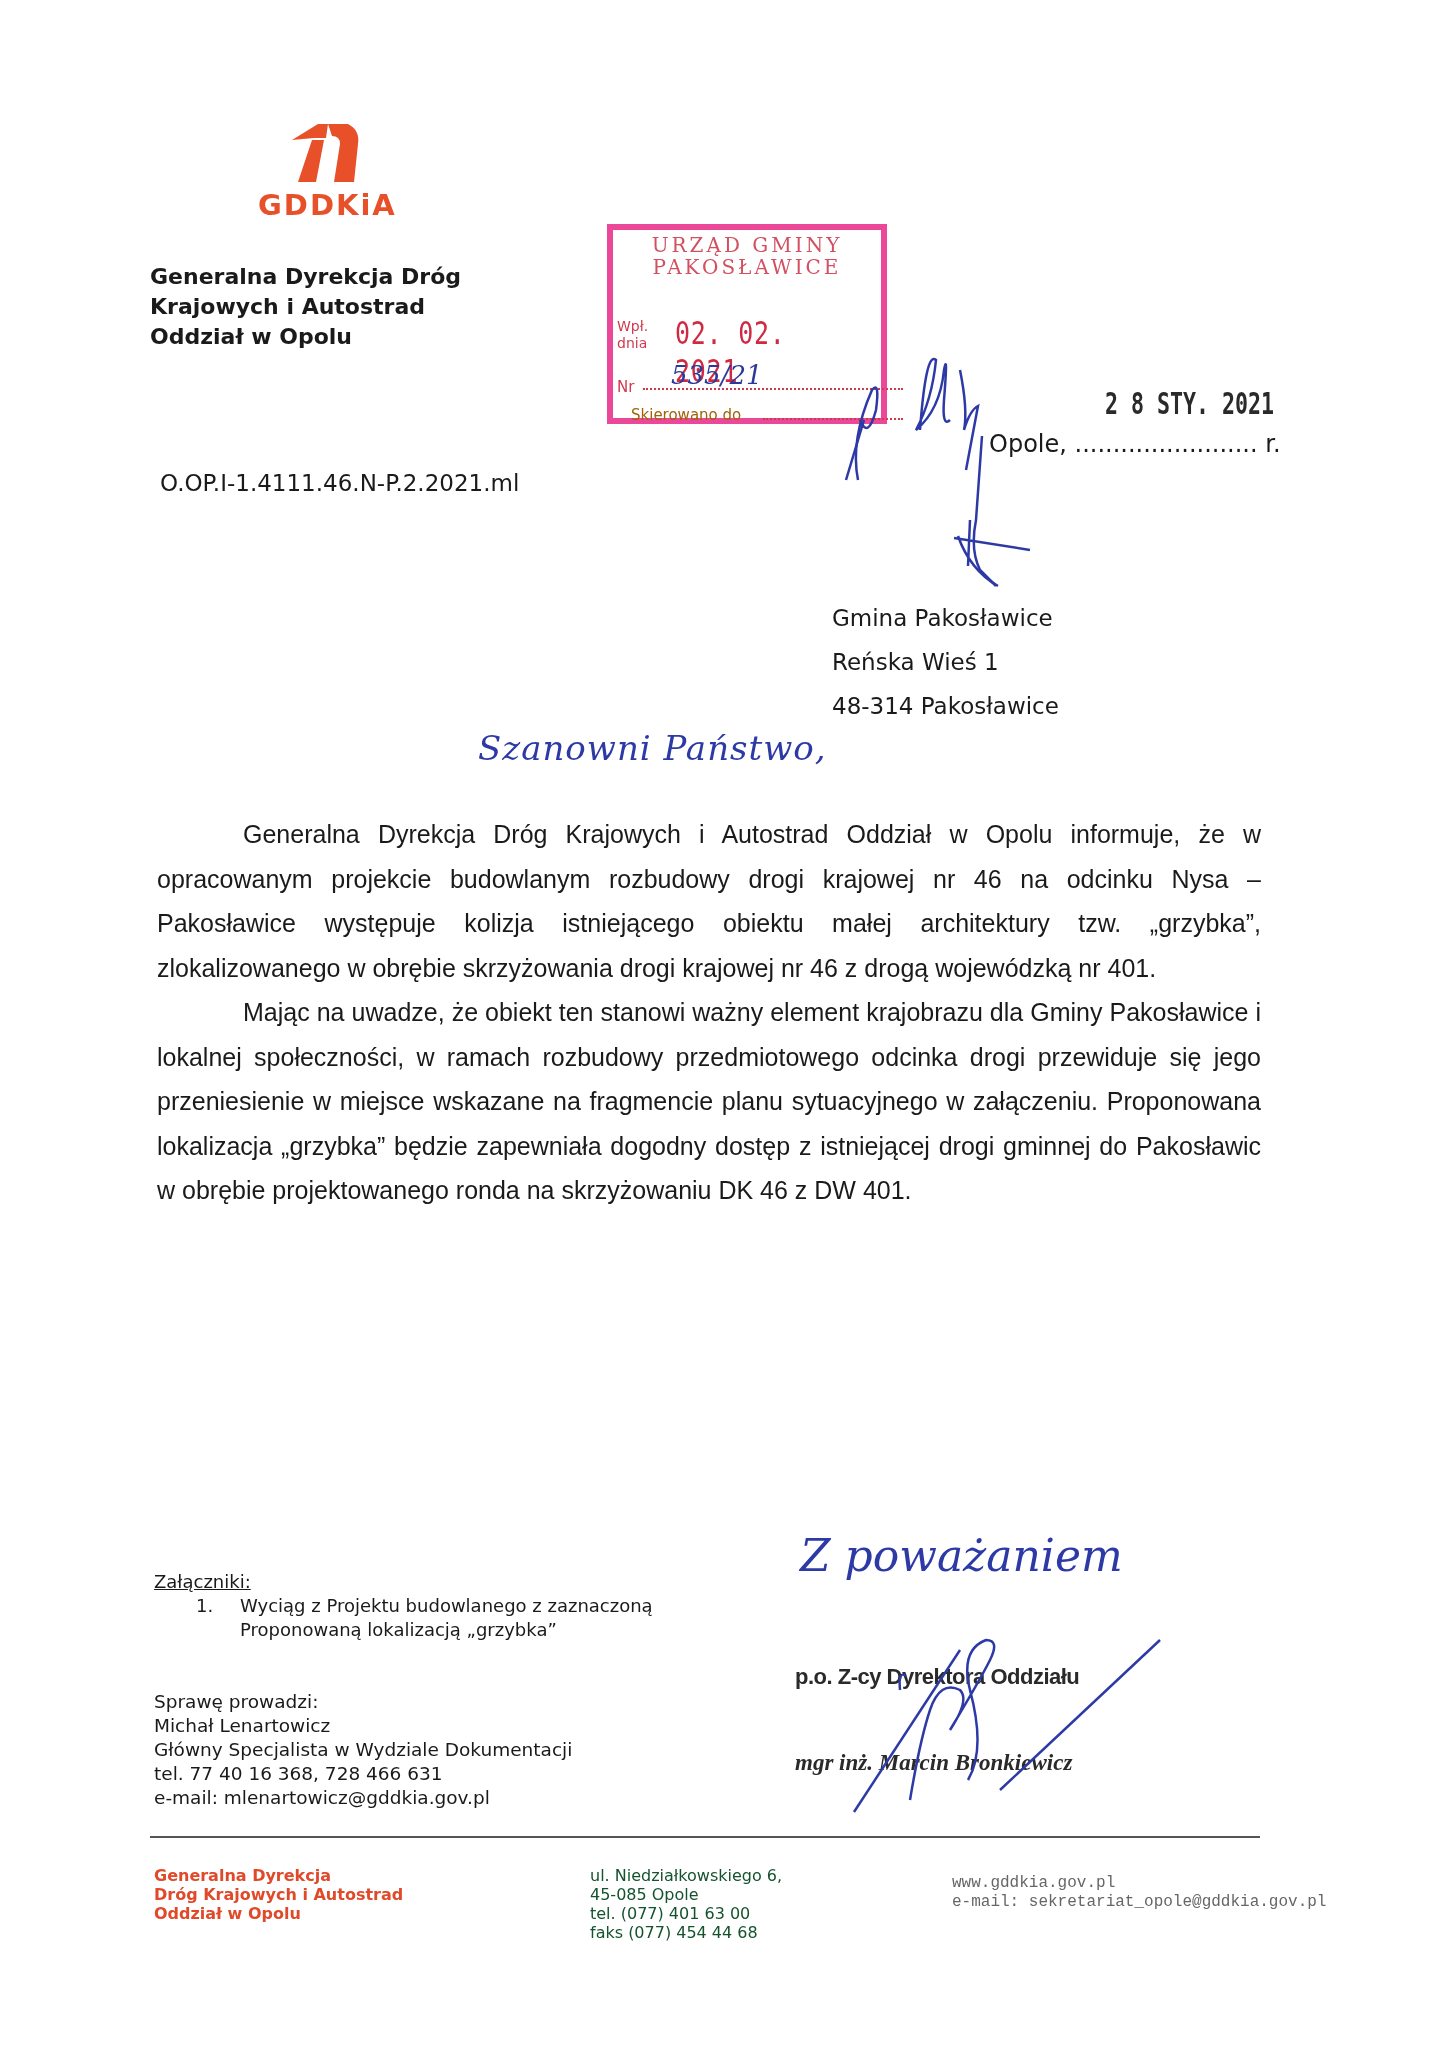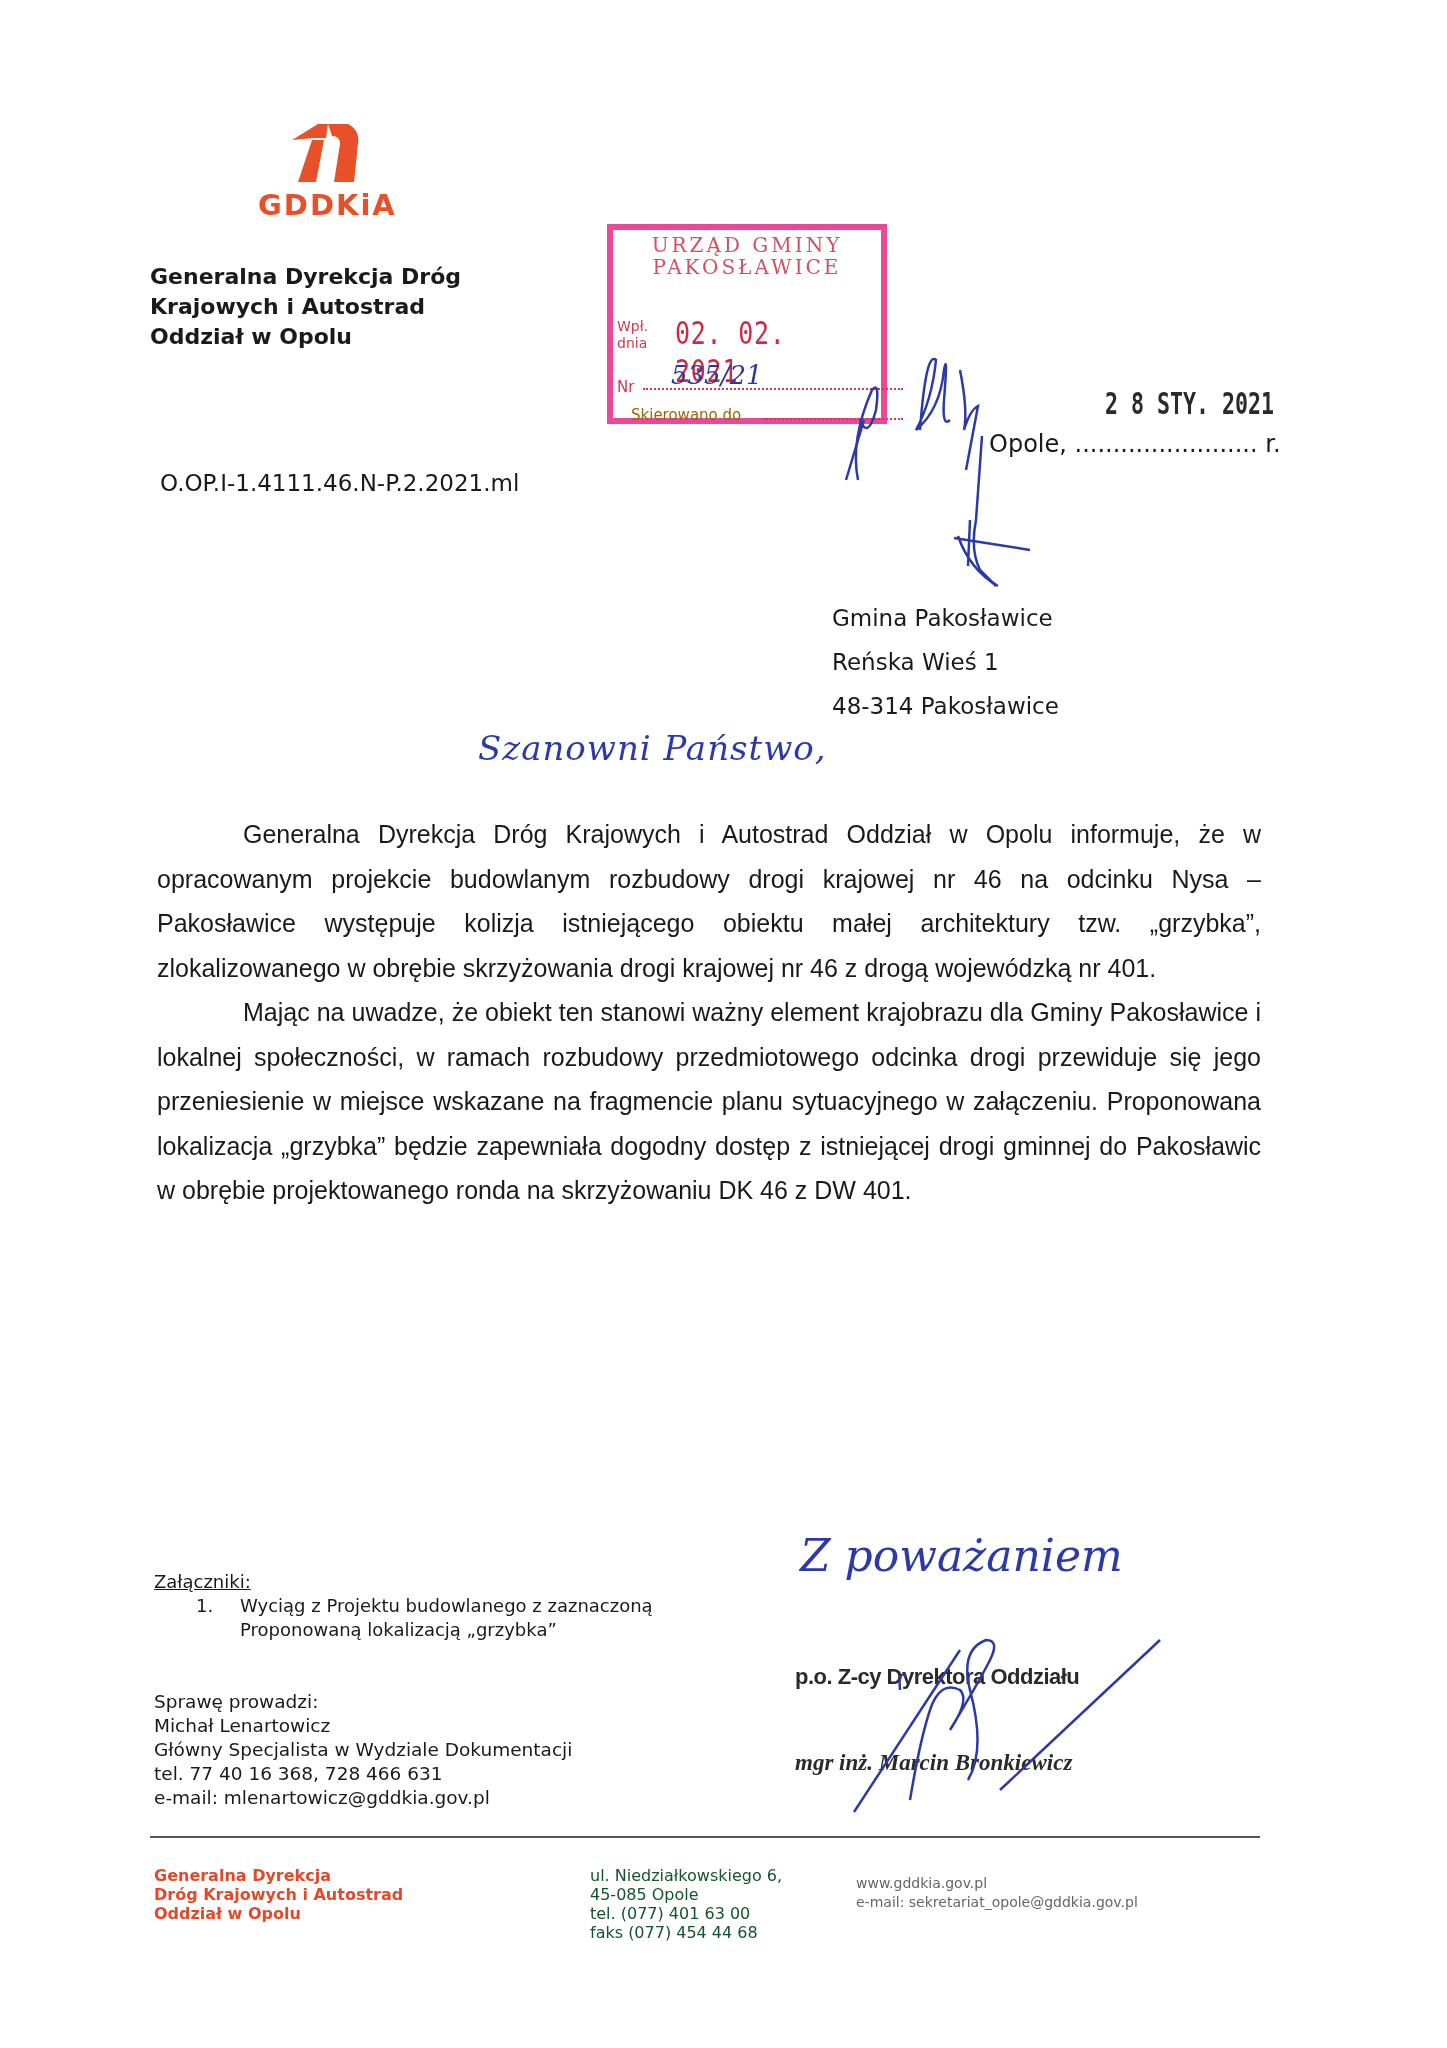--- a/index.html
+++ b/index.html
@@ -55,21 +55,21 @@
   .sig-note { left: 800px; top: 1530px; font-family: "DejaVu Serif", serif; font-style: italic; font-size: 44px; color: #2d3aa5; white-space: nowrap; }
   .sig-role { left: 795px; top: 1664px; font-family: "Liberation Sans", sans-serif; font-weight: bold; font-size: 22px; color: #2a2a2a; white-space: nowrap; letter-spacing: -0.5px; }
   .sig-name { left: 795px; top: 1750px; font-family: "Liberation Serif", serif; font-weight: bold; font-style: italic; font-size: 23px; color: #2a2a2a; white-space: nowrap; }
 
   
   .footer-rule { left: 150px; top: 1836px; width: 1110px; height: 0; border-top: 2px solid #555; }
   .footer-org { left: 154px; top: 1866px; font-weight: bold; font-size: 16px; line-height: 19px; color: #e04a2a; }
   .footer-org div { white-space: nowrap; }
   .footer-addr { left: 590px; top: 1866px; font-size: 16px; line-height: 19px; color: #14532d; }
   .footer-addr div { white-space: nowrap; }
-  .footer-web { left: 856px; top: 1874px; font-size: 14px; line-height: 19px; color: #666; }
+  .footer-web { left: 952px; top: 1874px; font-size: 16px; line-height: 19px; color: #666; font-family: Liberation Mono, monospace; }
   .footer-web div { white-space: nowrap; }
 
   svg.ink { position: absolute; overflow: visible; }
 </style>
 </head>
 <body>
 
 <div class="abs logo-mark">
   <svg width="90" height="62" viewBox="0 0 90 62">
     <path d="M4 18 L30 2 L40 2 L38 16 L26 16 Z" fill="#e8502a"></path>

